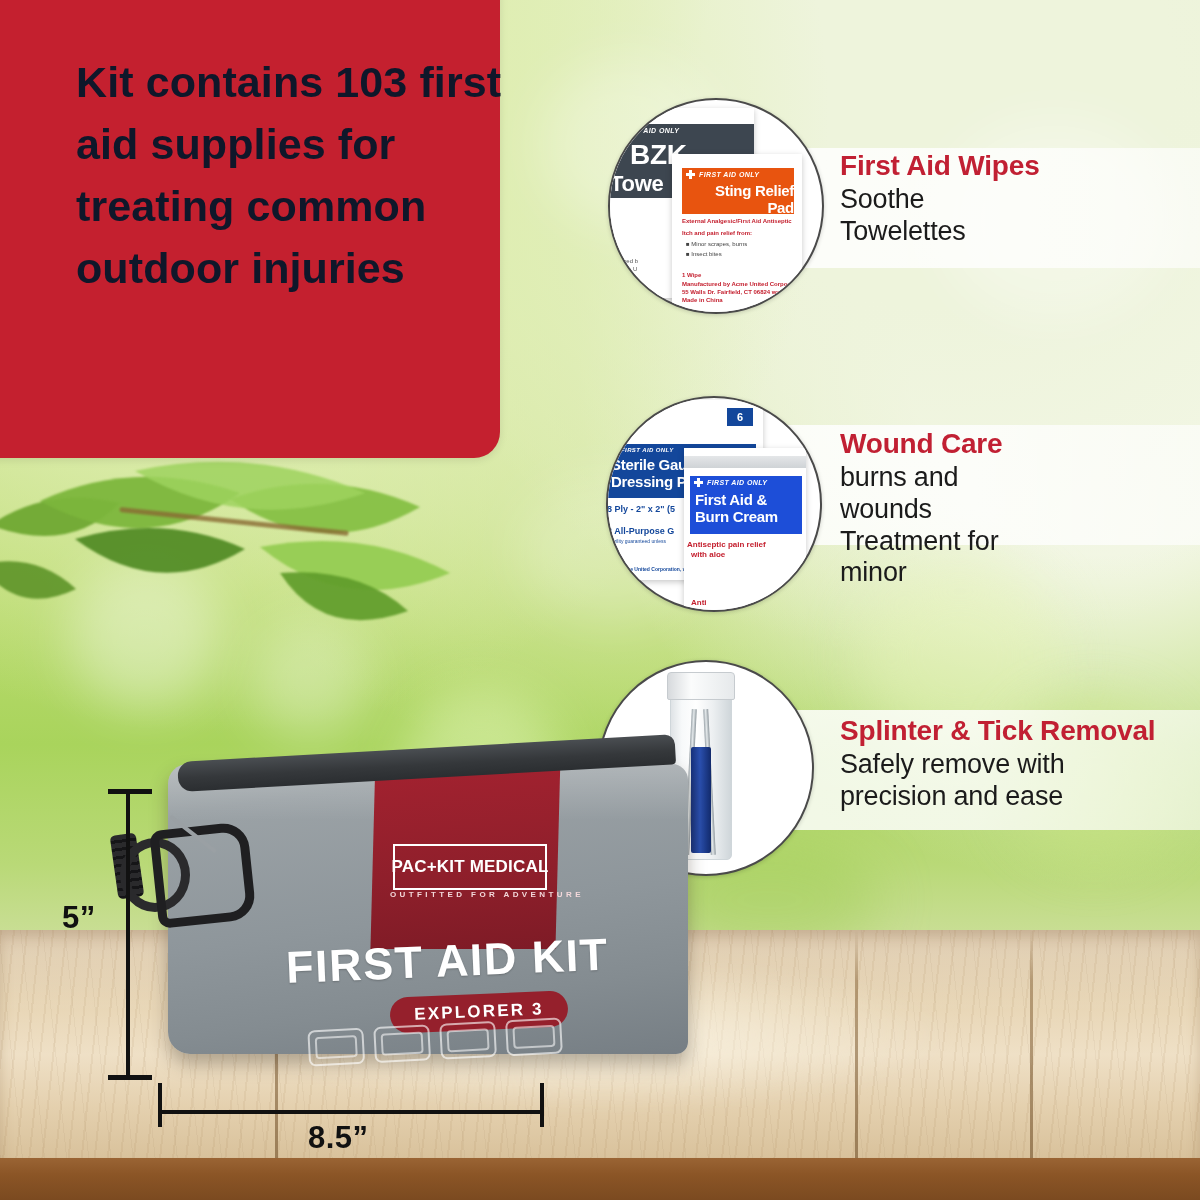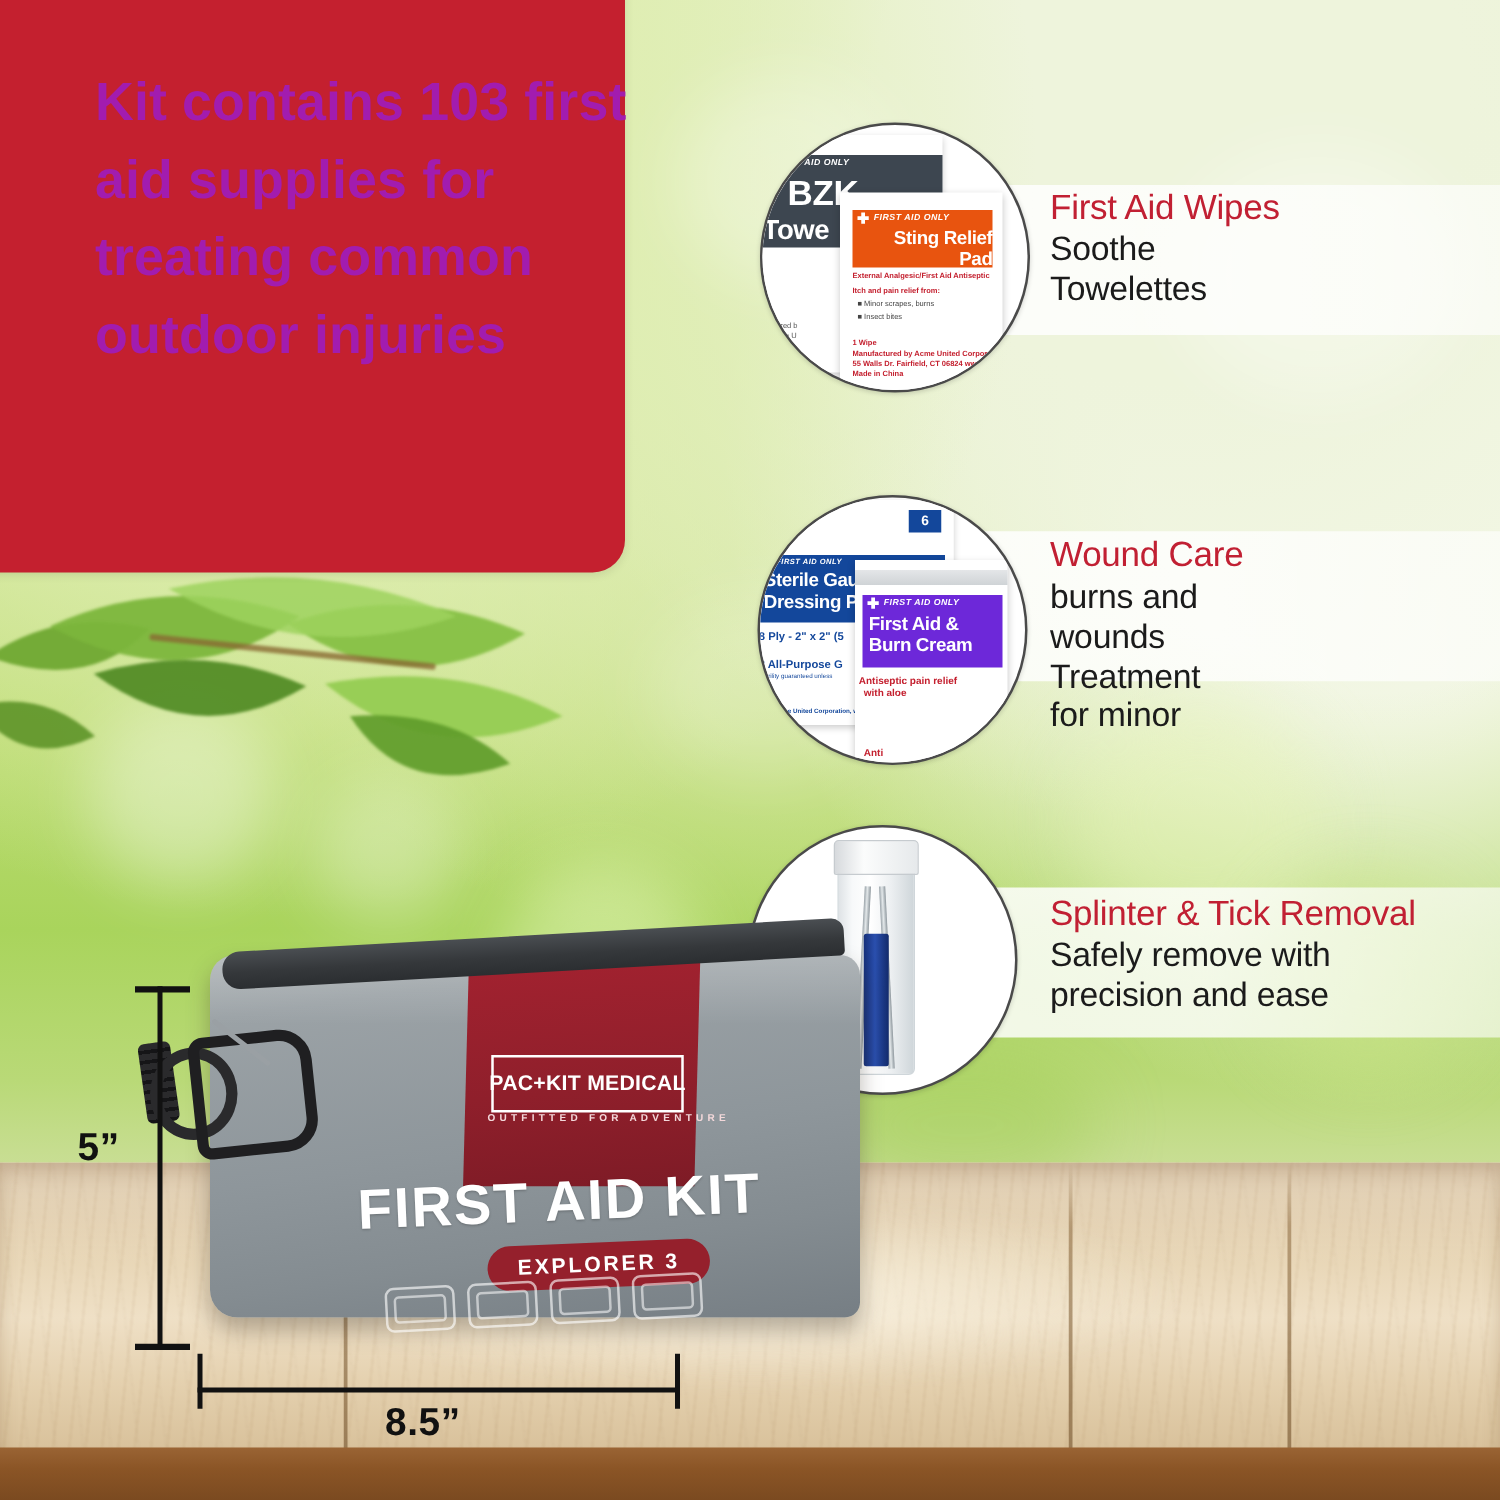--- a/index.html
+++ b/index.html
@@ -61,36 +61,36 @@
 
   
   .red-banner{
     position:absolute; left:-20px; top:-20px; width:520px; height:478px;
     background:#c4202f;
     border-radius:0 0 26px 0;
     box-shadow:0 2px 8px rgba(0,0,0,.10);
   }
   .red-banner-text{
     position:absolute; left:76px; top:52px; width:430px;
-    color:#a21caf; font-weight:bold; font-size:43px; line-height:1.44;
+    color:#0f172a; font-weight:bold; font-size:43px; line-height:1.44;
     letter-spacing:.1px;
   }
 
   
   .callout{position:absolute;}
   .callout-band{
     position:absolute;
     height:120px;
     background:linear-gradient(90deg, rgba(255,255,255,.86) 0%, rgba(255,255,255,.80) 55%, rgba(255,255,255,.62) 100%);
   }
   .callout-text{
     position:absolute;
   }
   .callout-title{
-    color:#c12033; font-weight:normal; font-size:28px; line-height:1.12;
+    color:#c12033; font-weight:bold; font-size:28px; line-height:1.12;
     margin:0 0 3px 0; letter-spacing:-.2px; white-space:nowrap;
   }
   .callout-desc{
     color:#1b1b1b; font-size:27px; line-height:1.17; letter-spacing:-.2px;
   }
 
   
   .bubble{
     position:absolute;
     border-radius:50%;
@@ -338,21 +338,21 @@
           <div class="pack-title" style="font-size:15px;padding:0 0 0 5px;">Dressing Pad</div>
         </div>
         <div class="tiny tiny-blue" style="position:absolute;left:9px;top:104px;font-size:9px;">8 Ply - 2" x 2" (5</div>
         <div class="tiny tiny-blue" style="position:absolute;left:9px;top:126px;font-size:9px;">2 All-Purpose G</div>
         <div class="tiny tiny-blue" style="position:absolute;left:9px;top:138px;font-size:5px;font-weight:normal;">Sterility guaranteed unless</div>
         <div class="tiny tiny-blue" style="position:absolute;left:9px;top:166px;font-size:5px;">2015 Acme United Corporation, www.first</div>
       </div>
 
       <div class="pack" style="left:76px;top:50px;width:122px;height:168px;">
         <div style="position:absolute;left:0;top:8px;width:122px;height:12px;background:linear-gradient(180deg,#e4e6e8,#cfd3d6);"></div>
-        <div style="position:absolute;left:6px;top:28px;width:112px;height:58px;background:#6d28d9;">
+        <div style="position:absolute;left:6px;top:28px;width:112px;height:58px;background:#1d4ed8;">
           <div class="fao-bar">
             <span class="fao-cross"></span>
             <span>FIRST AID ONLY</span>
           </div>
           <div class="pack-title" style="font-size:15px;padding:2px 0 0 5px;">First Aid &amp;</div>
           <div class="pack-title" style="font-size:15px;padding:0 0 0 5px;">Burn Cream</div>
         </div>
         <div class="tiny tiny-red" style="position:absolute;left:3px;top:92px;font-size:8px;">Antiseptic pain relief</div>
         <div class="tiny tiny-red" style="position:absolute;left:7px;top:102px;font-size:8px;">with aloe</div>
         <div class="tiny tiny-red" style="position:absolute;left:7px;top:150px;font-size:8px;">Anti</div>

